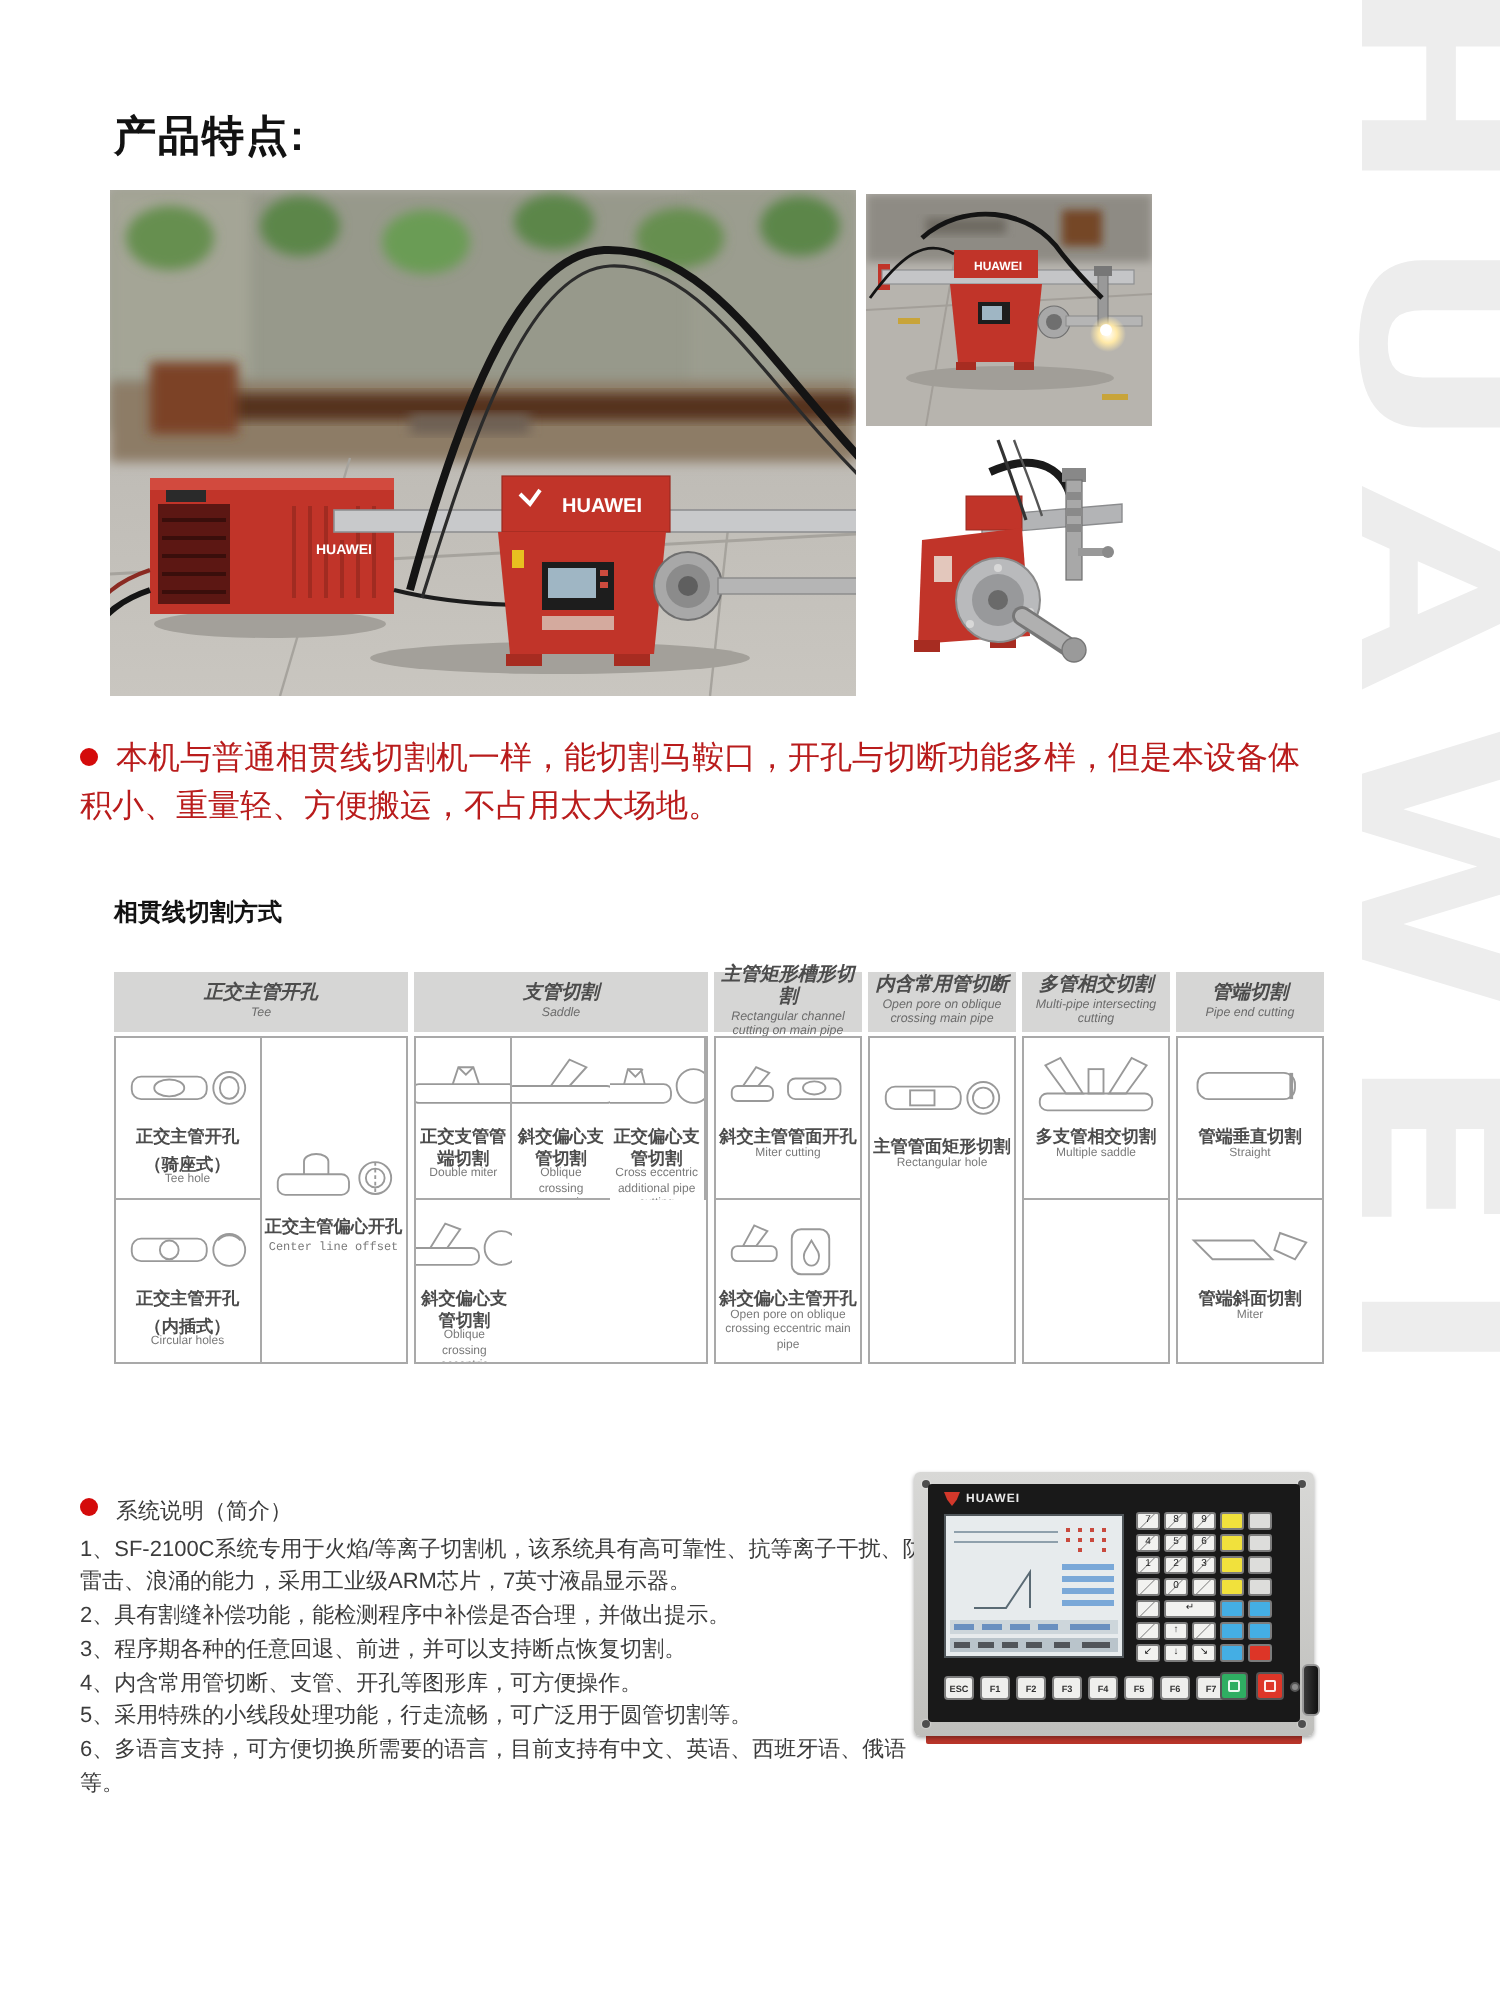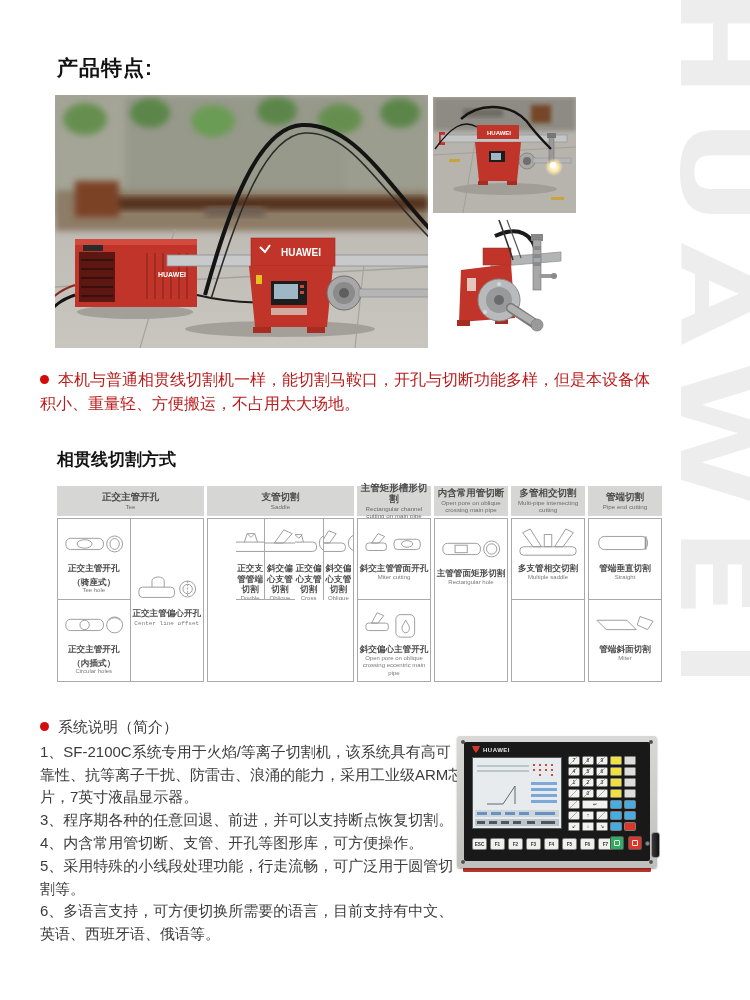--- a/index.html
+++ b/index.html
@@ -15,46 +15,46 @@
     writing-mode:vertical-rl; text-orientation:mixed;
     font-family:"DejaVu Sans", sans-serif; font-weight:bold;
     font-size:104px; letter-spacing:16px; line-height:0.88;
     color:#ededed; transform:scaleY(1.28); transform-origin:top right;
     user-select:none;
   }
   .z { position:absolute; z-index:1; }
 
   
   .h-main { left:57px; top:54px; font-size:21px; font-weight:bold; color:#121212; letter-spacing:1px; }
-  .h-sub  { left:57px; top:448px; font-size:17px; font-weight:bold; color:#121212;text-align:right; }
+  .h-sub  { left:57px; top:448px; font-size:12px; font-weight:bold; color:#121212;text-align:right; }
   .dot { display:inline-block; width:9px; height:9px; border-radius:50%; background:#d40b0b; margin-right:9px; vertical-align:1px; }
   .feature-p { left:40px; top:368px; width:612px; font-size:16px; line-height:1.5; color:#b91c1c; }
-  .sys { left:40px; top:716px; width:424px; font-size:15px; line-height:1.52; color:#3c3c3c; }
+  .sys { left:40px; top:748px; width:424px; font-size:11px; line-height:1.52; color:#3c3c3c; }
   .sys .title { margin-bottom:2px; }
   .sys p { margin:0; }
 
   
   .photo { display:block; }
   .photo1 { left:55px; top:95px; }
   .photo2 { left:433px; top:97px; }
   .photo3 { left:433px; top:218px; }
 
   
   .ctable { left:57px; top:486px; width:605px; }
   .thead { display:flex; gap:3px; }
   .thead .hc {
     background:#d6d6d5; height:30px; display:flex; flex-direction:column;
-    align-items:center; justify-content:center; text-align:center; padding:1px 2px;
+    align-items:center; justify-content:center; text-align:center; padding:1px 2px;font-style:italic;
   }
   .thead .hc .cn { font-size:9.5px; font-weight:bold; color:#4c4c4c; line-height:1.15; }
   .thead .hc .en { font-size:6.2px; color:#6b6b6b; line-height:1.15; }
   .w2 { width:147px; } .w1 { width:74px; }
   .tbody { display:flex; gap:3px; margin-top:2px; }
   .grp { border:1px solid #a9a9a9; background:#fff; height:164px; }
-  .grid2x2 { display:grid; grid-template-columns:1fr 1fr 1fr 1fr; grid-template-rows:1fr 1fr;padding-left:28px; }
+  .grid2x2 { display:grid; grid-template-columns:1fr 1fr 1fr; grid-template-rows:1fr 1fr; }
   .grid1x2 { display:grid; grid-template-rows:1fr 1fr; }
   .colsplit { display:grid; grid-template-columns:1fr 1fr; }
   .cell {
     display:flex; flex-direction:column; align-items:center; justify-content:flex-start;
     padding-top:7px; text-align:center; overflow:hidden;
   }
   .cell.mid { justify-content:center; padding-top:0;font-family:Liberation Mono, monospace; }
   .bR { border-right:1px solid #a9a9a9; } .bB { border-bottom:1px solid #a9a9a9; }
   .cell .cn { font-size:8.6px; font-weight:bold; color:#4c4c4c; line-height:1.25; margin-top:3px; }
   .cell .en { font-size:6px; color:#7a7a7a; line-height:1.25; padding:0 2px; }
@@ -431,20 +431,21 @@
           <span class="en">Miter</span>
         </div>
       </div>
 
     </div>
   </div>
 
   <div class="z sys">
     <p class="title"><span class="dot"></span><span>系统说明（简介）</span></p>
     <p>1、SF-2100C系统专用于火焰/等离子切割机，该系统具有高可靠性、抗等离子干扰、防雷击、浪涌的能力，采用工业级ARM芯片，7英寸液晶显示器。</p>
+    <p>2、具有割缝补偿功能，能检测程序中补偿是否合理，并做出提示。</p>
     <p>3、程序期各种的任意回退、前进，并可以支持断点恢复切割。</p>
     <p>4、内含常用管切断、支管、开孔等图形库，可方便操作。</p>
     <p>5、采用特殊的小线段处理功能，行走流畅，可广泛用于圆管切割等。</p>
     <p>6、多语言支持，可方便切换所需要的语言，目前支持有中文、英语、西班牙语、俄语等。</p>
   </div>
 
   <div class="z panel-wrap">
     <div class="panel-red-base"></div>
     <div class="panel-frame">
       <div class="screw" style="left:4px;top:4px;"></div>

